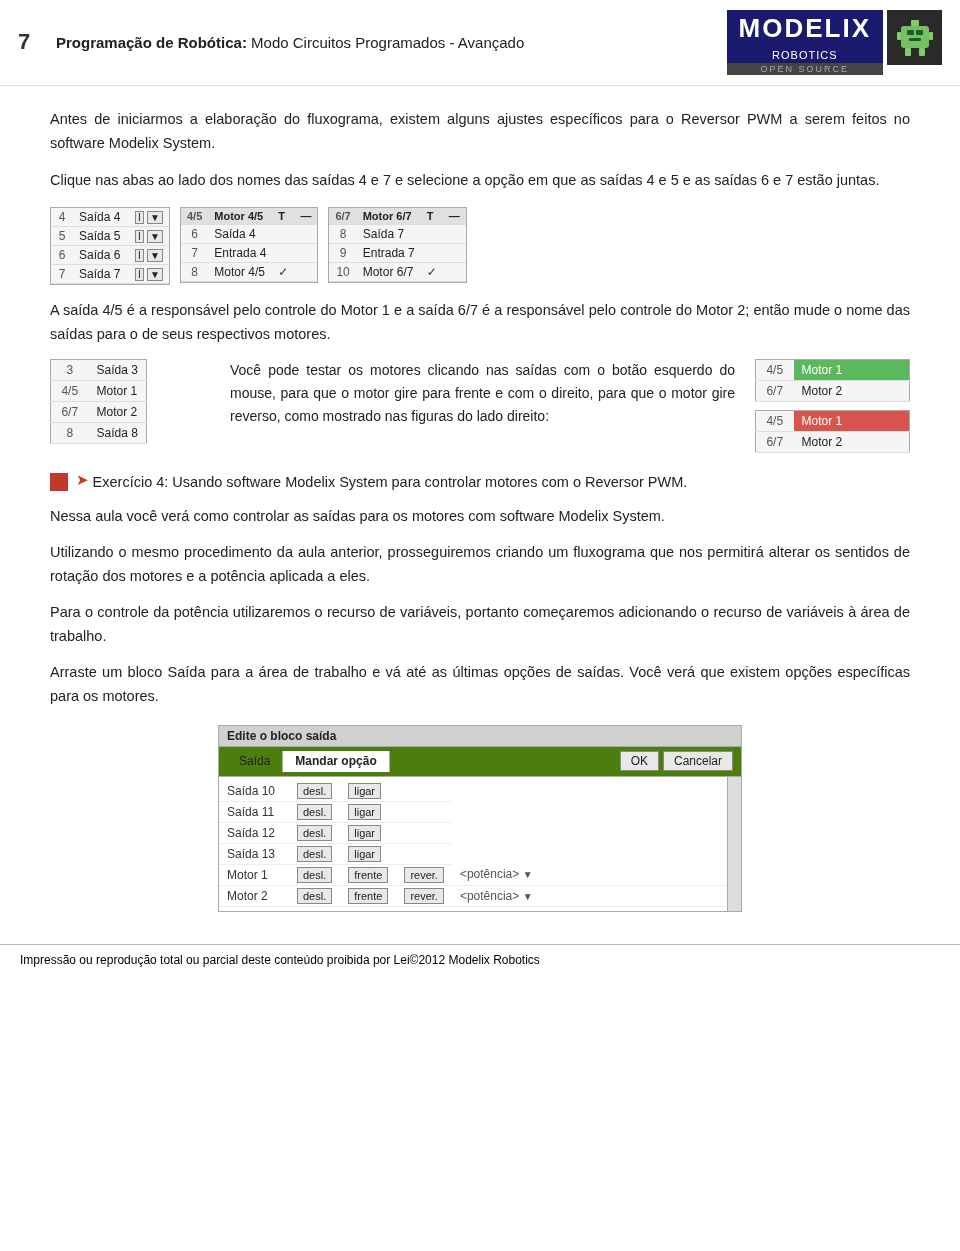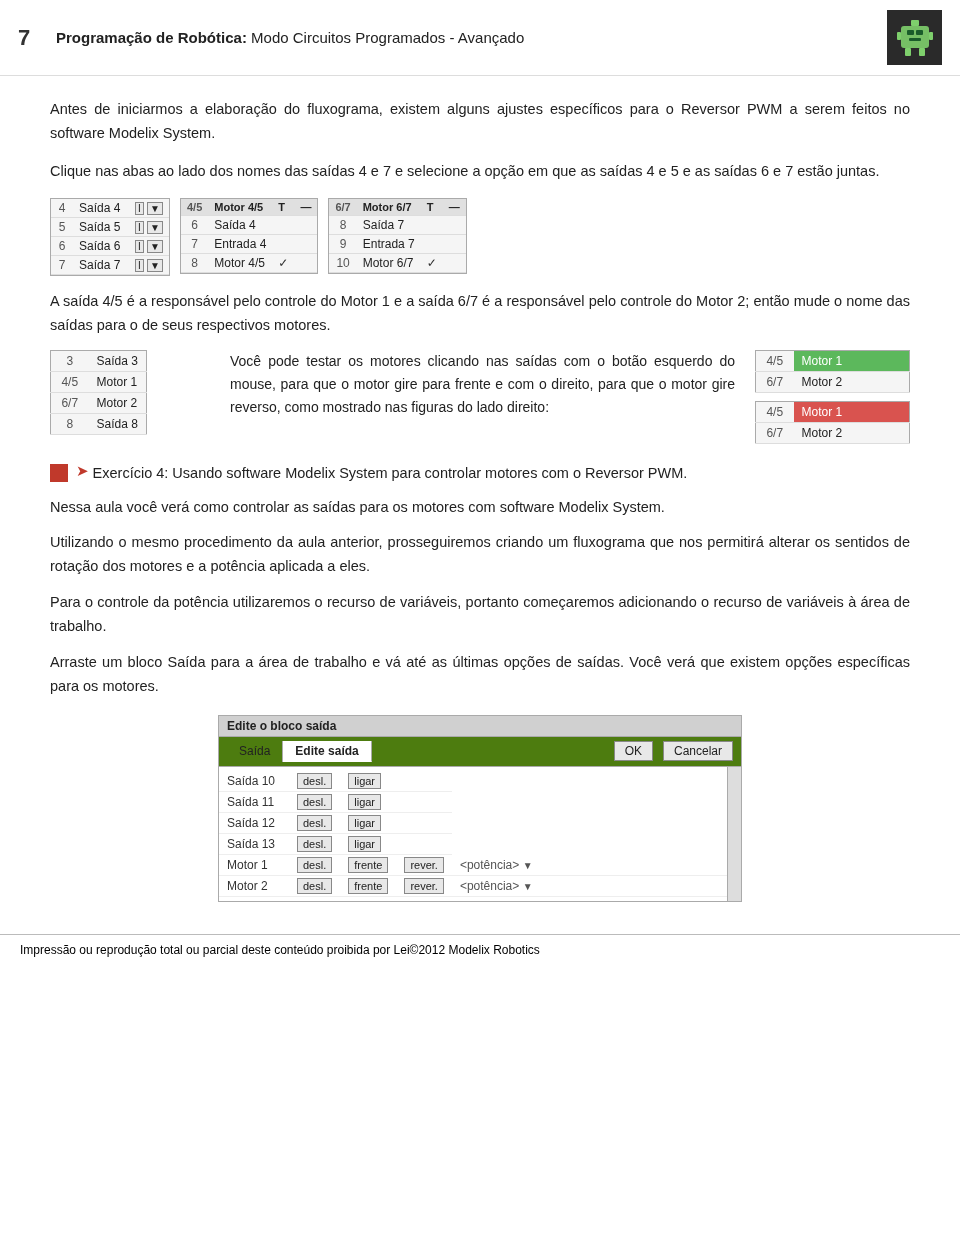--- a/index.html
+++ b/index.html
@@ -232,21 +232,21 @@
       border-right: 1px solid #aaa;
       cursor: default;
     }
     .dialog-tab.active {
       background: #fff;
       font-weight: bold;
       border-bottom: 1px solid #fff;
     }
     .dialog-btns {
       display: flex;
-      gap: 10px;
+      gap: 4px;
     }
     .dialog-btn {
       border: 1px solid #888;
       background: #e8e8e8;
       padding: 2px 10px;
       font-size: 12px;
       cursor: default;
     }
     .dialog-content {
       background: #fff;
@@ -308,20 +308,25 @@
 </head>
 <body>
 
 <div class="header">
   <div class="header-page-num">7</div>
   <div class="header-title">
     <strong>Programação de Robótica:</strong><span> Modo Circuitos Programados - Avançado</span>
   </div>
   <div class="logo-area">
     <div style="display:flex;align-items:stretch;">
+      <div style="display:flex;flex-direction:column;">
+        <div class="logo-box">MODELIX</div>
+        <div class="logo-sub">ROBOTICS</div>
+        <div class="logo-open">OPEN SOURCE</div>
+      </div>
       <div style="width:55px;height:55px;background:#2a2a2a;margin-left:4px;display:flex;align-items:center;justify-content:center;">
         <svg width="44" height="44" viewBox="0 0 44 44">
           <rect x="8" y="10" width="28" height="22" rx="3" fill="#7ecf6c" opacity="0.9"></rect>
           <rect x="14" y="14" width="7" height="5" rx="1" fill="#1a5c2a"></rect>
           <rect x="23" y="14" width="7" height="5" rx="1" fill="#1a5c2a"></rect>
           <rect x="16" y="22" width="12" height="3" rx="1" fill="#1a5c2a"></rect>
           <rect x="18" y="4" width="8" height="6" rx="1" fill="#7ecf6c"></rect>
           <rect x="4" y="16" width="4" height="8" rx="1" fill="#7ecf6c"></rect>
           <rect x="36" y="16" width="4" height="8" rx="1" fill="#7ecf6c"></rect>
           <rect x="12" y="32" width="6" height="8" rx="1" fill="#7ecf6c"></rect>
@@ -495,21 +500,21 @@
   <p class="body-para">Para o controle da potência utilizaremos o recurso de variáveis, portanto começaremos adicionando o recurso de variáveis à área de trabalho.</p>
   <p class="body-para">Arraste um bloco Saída para a área de trabalho e vá até as últimas opções de saídas. Você verá que existem opções específicas para os motores.</p>
 
   <div class="dialog-screenshot">
     <div class="dialog-title-bar">
       <span>Edite o bloco saída</span>
     </div>
     <div style="display:flex;align-items:center;justify-content:space-between;padding:4px 8px;background:#4d7c0f;border-bottom:1px solid #aaa;">
       <div class="dialog-tabs" style="border:none;background:transparent;">
         <div class="dialog-tab">Saída</div>
-        <div class="dialog-tab active">Edite saída</div>
+        <div class="dialog-tab active">Mandar opção</div>
       </div>
       <div class="dialog-btns">
         <div class="dialog-btn">OK</div>
         <div class="dialog-btn">Cancelar</div>
       </div>
     </div>
     <div class="dialog-content dialog-scroll">
       <table class="dialog-table">
         <tbody>
             <tr>

